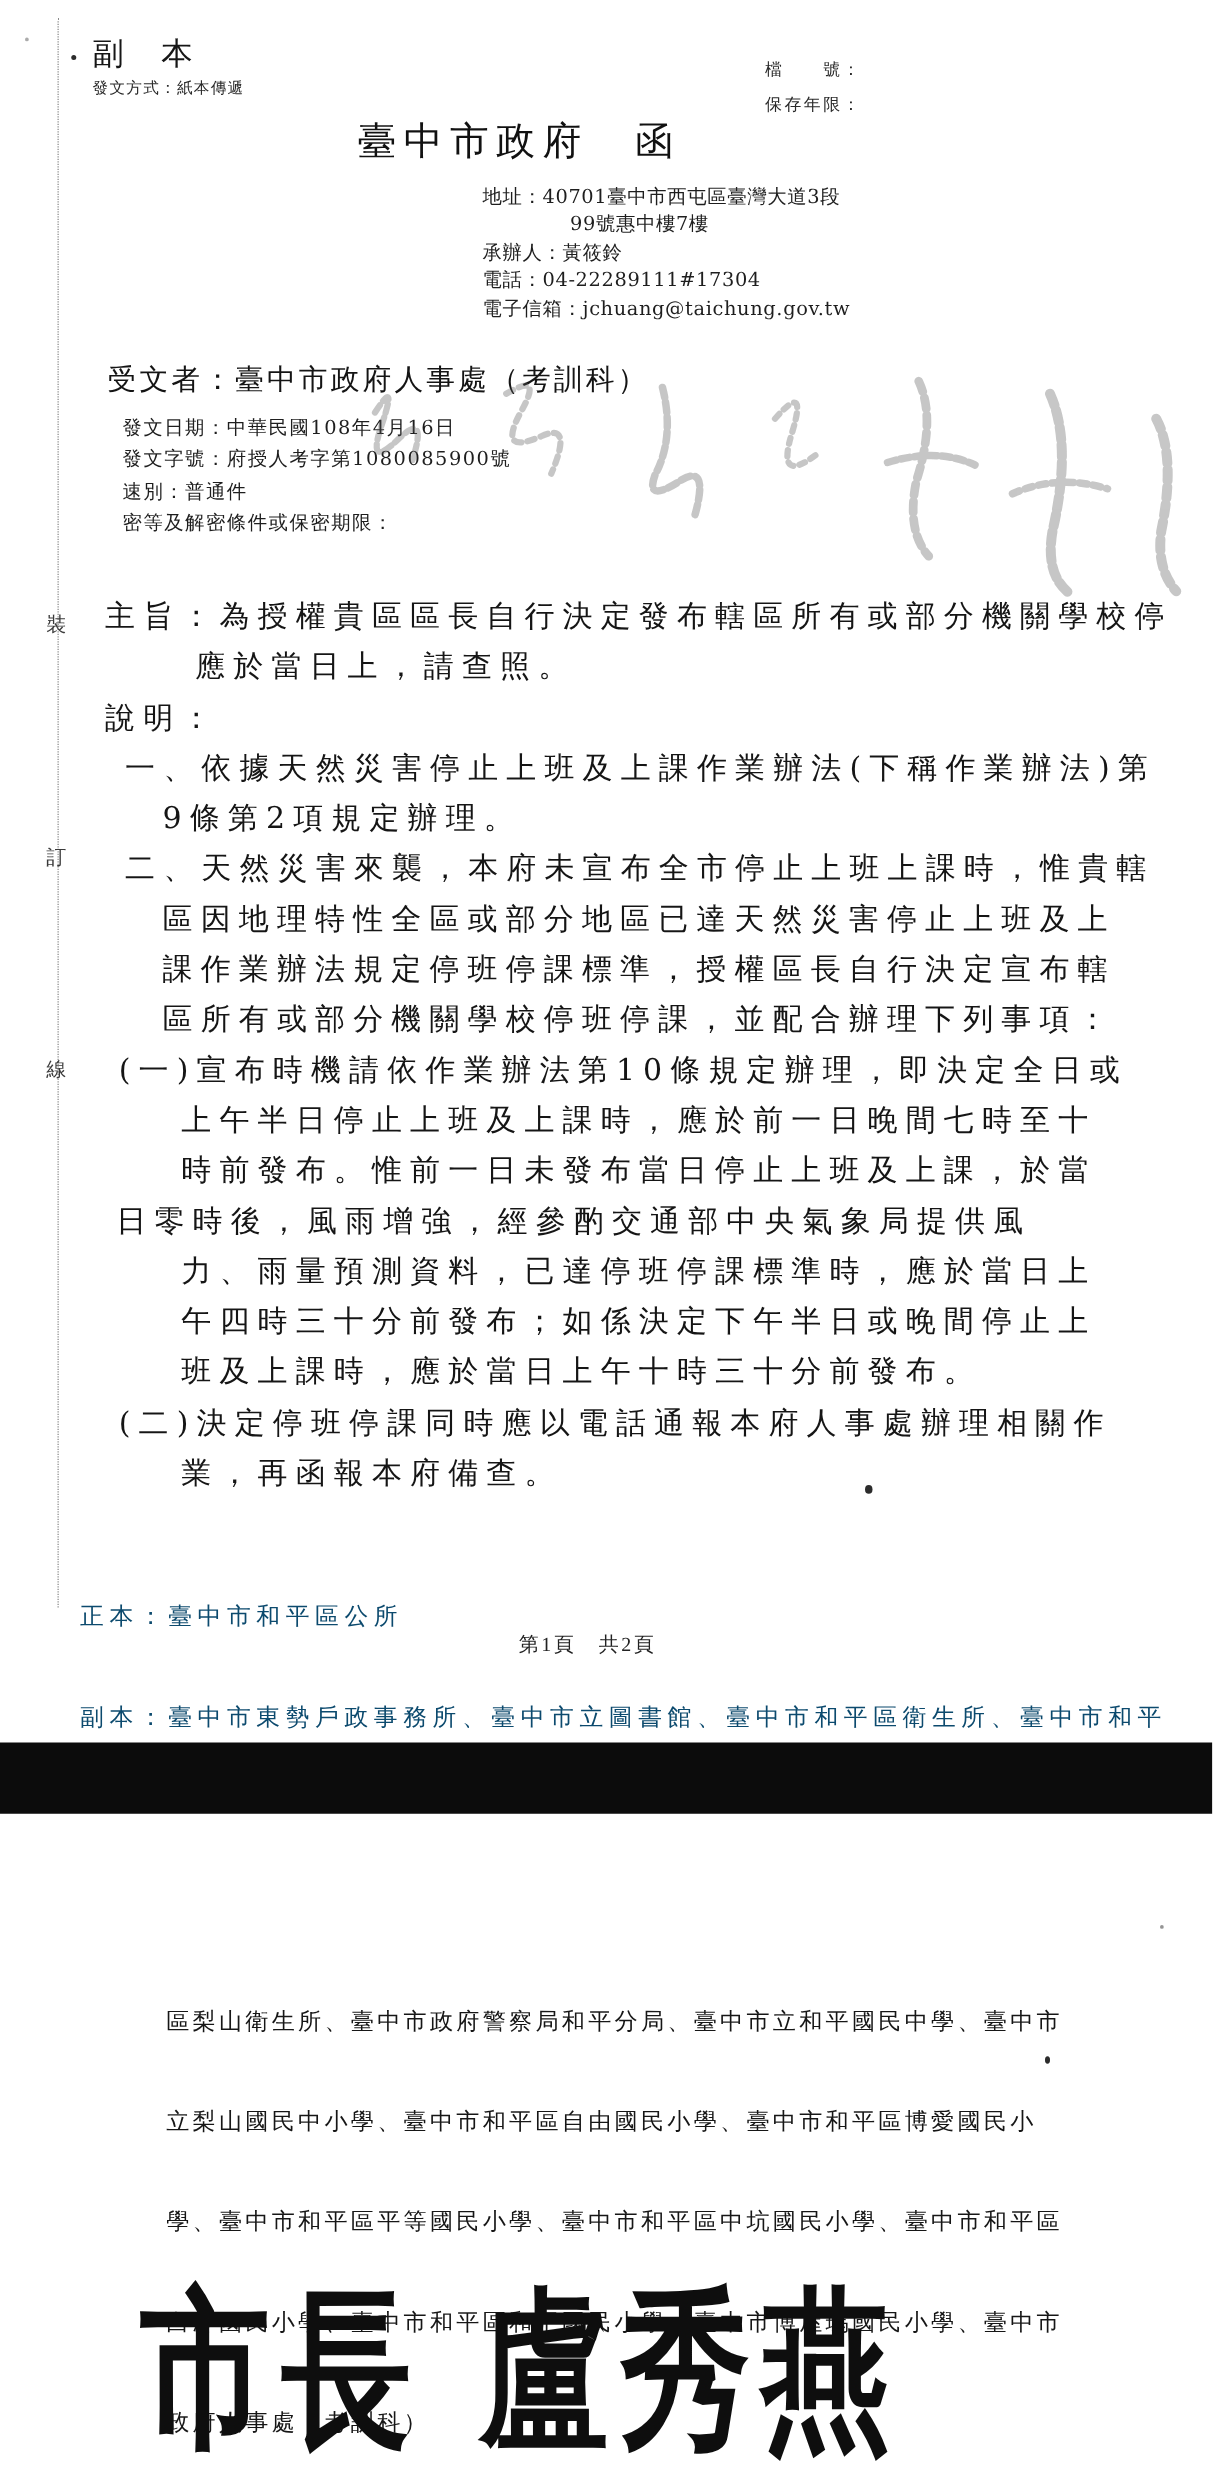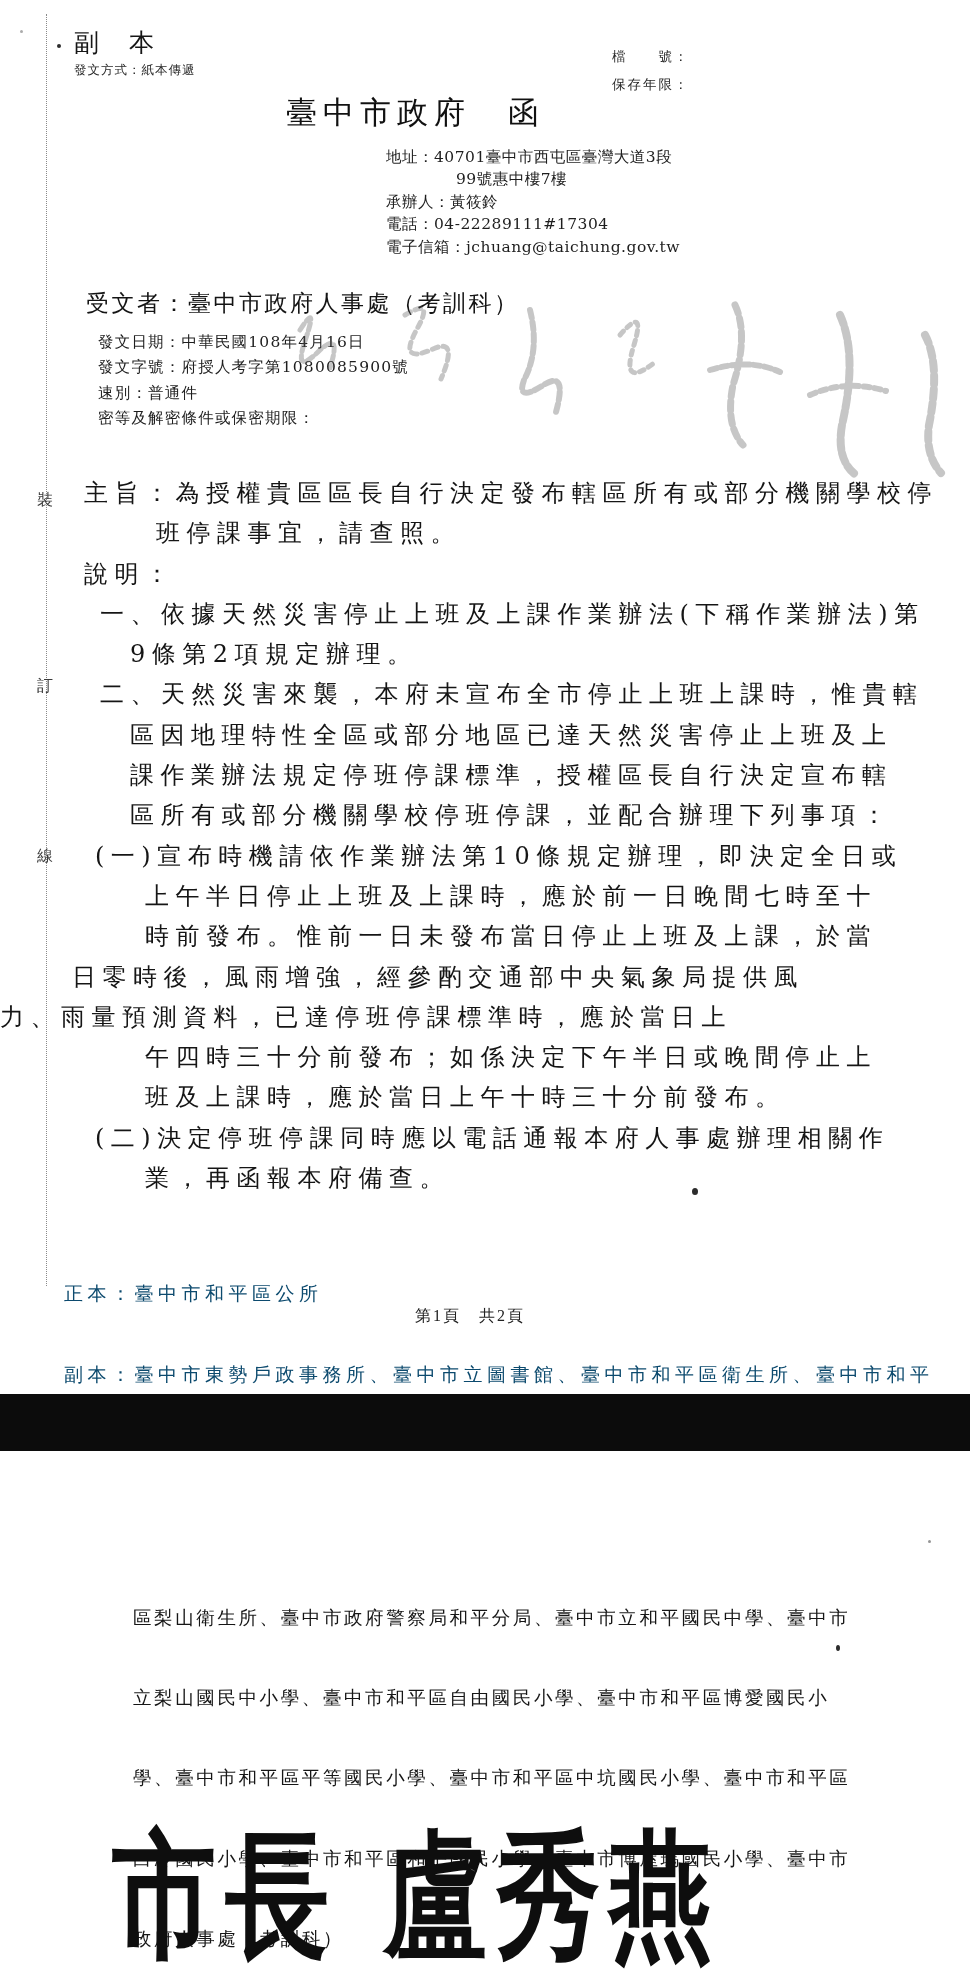--- a/index.html
+++ b/index.html
@@ -77,33 +77,33 @@
       <path d="M585 30 q14 30 -2 80 q-8 40 10 60" stroke-width="7" stroke-dasharray="9 5"></path>
       <path d="M560 95 q40 -12 70 2" stroke-width="6" stroke-dasharray="7 4"></path>
       <path d="M690 40 q18 40 2 110 q-6 35 14 50" stroke-width="8" stroke-dasharray="10 4"></path>
       <path d="M660 120 q36 -16 76 -4" stroke-width="6" stroke-dasharray="6 5"></path>
       <path d="M775 60 q16 30 4 90 q-4 30 12 48" stroke-width="8" stroke-dasharray="9 5"></path>
     </g>
   </svg>
 
   <div class="body-lines">
     <div class="bline" style="padding-left:84px">主旨：為授權貴區區長自行決定發布轄區所有或部分機關學校停</div>
-    <div class="bline" style="padding-left:156px">班停課事宜，請查照。</div>
+    <div class="bline" style="padding-left:156px">應於當日上，請查照。</div>
     <div class="bline" style="padding-left:84px">說明：</div>
     <div class="bline" style="padding-left:100px">一、依據天然災害停止上班及上課作業辦法(下稱作業辦法)第</div>
     <div class="bline" style="padding-left:130px">9條第2項規定辦理。</div>
     <div class="bline" style="padding-left:100px">二、天然災害來襲，本府未宣布全市停止上班上課時，惟貴轄</div>
     <div class="bline" style="padding-left:130px">區因地理特性全區或部分地區已達天然災害停止上班及上</div>
     <div class="bline" style="padding-left:130px">課作業辦法規定停班停課標準，授權區長自行決定宣布轄</div>
     <div class="bline" style="padding-left:130px">區所有或部分機關學校停班停課，並配合辦理下列事項：</div>
     <div class="bline" style="padding-left:95px">(一)宣布時機請依作業辦法第10條規定辦理，即決定全日或</div>
     <div class="bline" style="padding-left:145px">上午半日停止上班及上課時，應於前一日晚間七時至十</div>
     <div class="bline" style="padding-left:145px">時前發布。惟前一日未發布當日停止上班及上課，於當</div>
-    <div class="bline" style="padding-left:72px">日零時後，風雨增強，經參酌交通部中央氣象局提供風</div>
-    <div class="bline" style="">力、雨量預測資料，已達停班停課標準時，應於當日上</div>
+    <div class="bline" style="padding-left:93px">日零時後，風雨增強，經參酌交通部中央氣象局提供風</div>
+    <div class="bline" style="padding-left:145px">力、雨量預測資料，已達停班停課標準時，應於當日上</div>
     <div class="bline" style="padding-left:145px">午四時三十分前發布；如係決定下午半日或晚間停止上</div>
     <div class="bline" style="padding-left:145px">班及上課時，應於當日上午十時三十分前發布。</div>
     <div class="bline" style="padding-left:95px">(二)決定停班停課同時應以電話通報本府人事處辦理相關作</div>
     <div class="bline" style="padding-left:145px">業，再函報本府備查。</div>
   </div>
 
   <div class="copies">
     <div>正本：臺中市和平區公所</div>
     <div>副本：臺中市東勢戶政事務所、臺中市立圖書館、臺中市和平區衛生所、臺中市和平</div>
   </div>

